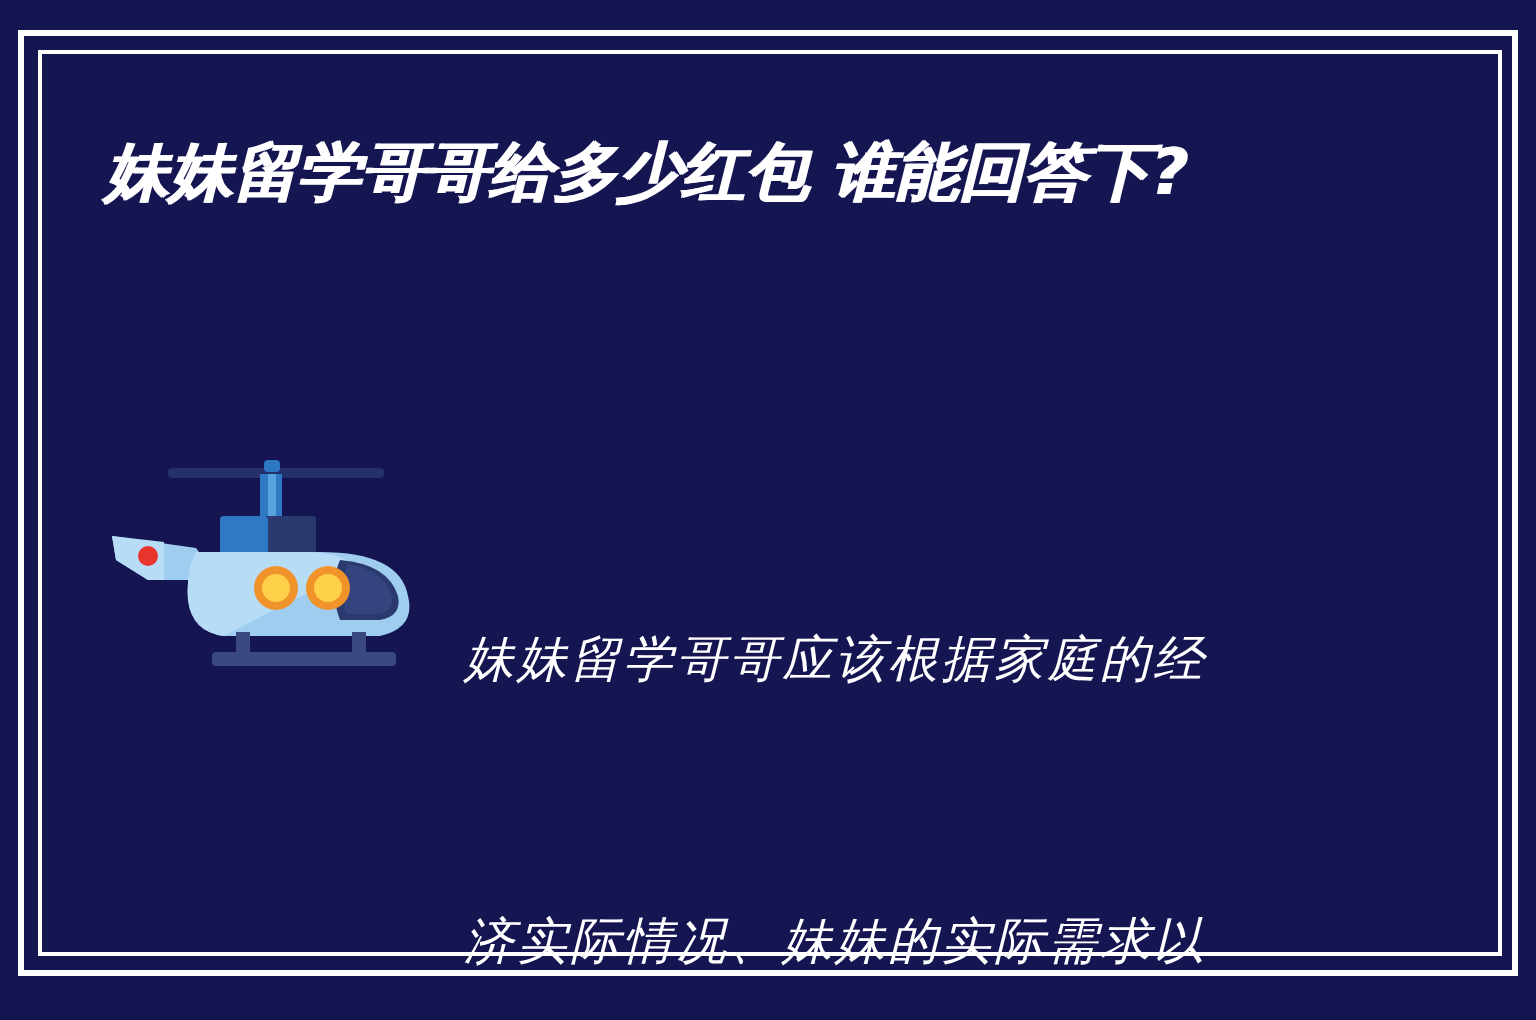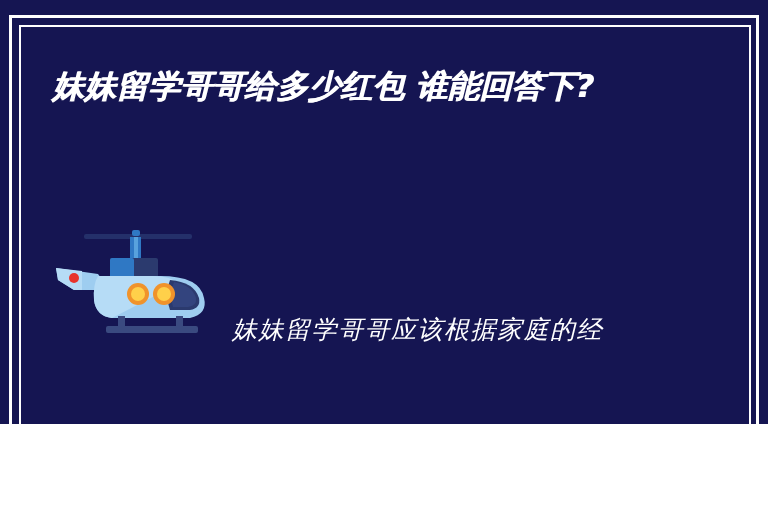--- a/index.html
+++ b/index.html
@@ -9,21 +9,21 @@
   body {
     width: 768px;
     height: 510px;
     overflow: hidden;
     font-family: "Liberation Sans", sans-serif;
   }
 
   #canvas {
     position: relative;
     width: 768px;
-    height: 424px;
+    height: 510px;
     background: #151552;
     overflow: hidden;
   }
 
   
   .frame-outer {
     position: absolute;
     left: 9px;
     top: 15px;
     width: 750px;
@@ -132,18 +132,19 @@
 
       <rect x="66" y="88" width="7" height="12" fill="#3a4a80"></rect>
       <rect x="124" y="88" width="7" height="12" fill="#3a4a80"></rect>
 
       <rect x="54" y="98" width="92" height="7" rx="2" fill="#3a4a80"></rect>
     </svg>
   </div>
 
   <div class="body-text">
     <span class="line">妹妹留学哥哥应该根据家庭的经</span>
+    <span class="line">济实际情况、妹妹的实际需求以</span>
     
     
     
   </div>
 
 </div>
 
 </body></html>

